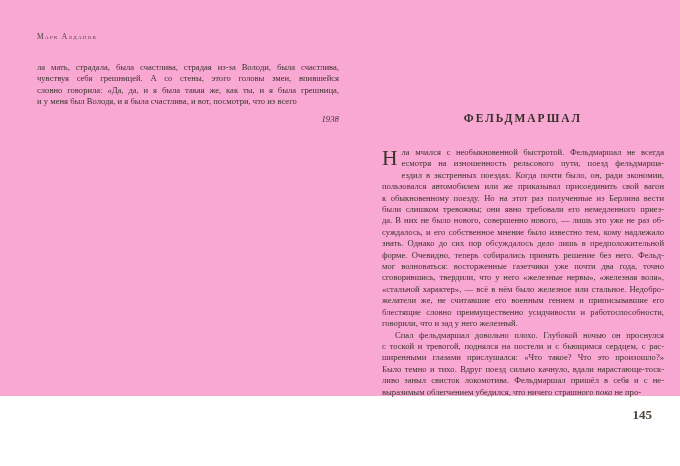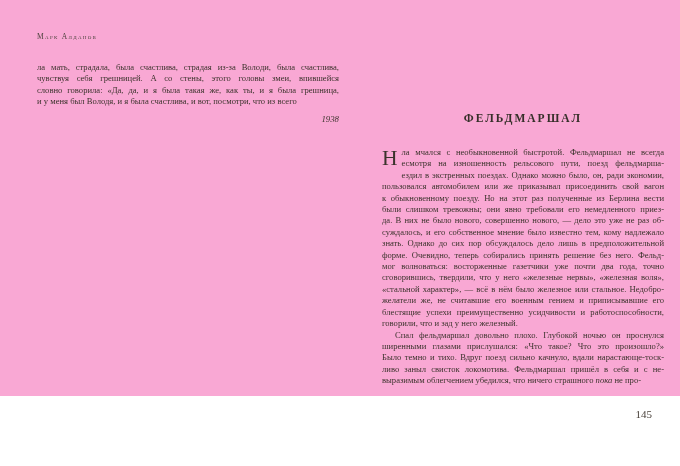--- a/index.html
+++ b/index.html
@@ -97,23 +97,24 @@
   }
   .final-line .ital {
     font-style: italic;
   }
   .page-number {
     position: absolute;
     left: 370px;
     top: 409px;
     width: 282px;
     text-align: right;
-    font-size: 11px;
+    font-size: 13px;
     line-height: 11px;
     color: #4a423b;
+    font-weight: bold;
   }
 </style>
 </head>
 <body>
 
 <div class="spread">
 
   <div class="left-page">
     <div class="running-header">Марк Алданов</div>
     <div class="left-body lines">
@@ -126,39 +127,40 @@
   </div>
 
   <div class="right-page">
     <h1 class="chapter-title">ФЕЛЬДМАРШАЛ</h1>
     <div class="right-body">
       <div class="paragraph para-1">
         <span class="drop-cap">Н</span>
         <div class="lines">
             <div class="line">ла мчался с необыкновенной быстротой. Фельдмаршал не всегда</div>
             <div class="line">есмотря на изношенность рельсового пути, поезд фельдмарша-</div>
-            <div class="line">ездил в экстренных поездах. Однако можно было, он, ради экономии,</div>
+            <div class="line">ездил в экстренных поездах. Когда почти было, он, ради экономии,</div>
             <div class="line">пользовался автомобилем или же приказывал присоединить свой вагон</div>
             <div class="line">к обыкновенному поезду. Но на этот раз полученные из Берлина вести</div>
             <div class="line">были слишком тревожны; они явно требовали его немедленного приез-</div>
-            <div class="line">да. В них не было нового, совершенно нового, — дело это уже не раз об-</div>
+            <div class="line">да. В них не было нового, совершенно нового, — лишь это уже не раз об-</div>
             <div class="line">суждалось, и его собственное мнение было известно тем, кому надлежало</div>
             <div class="line">знать. Однако до сих пор обсуждалось дело лишь в предположительной</div>
             <div class="line">форме. Очевидно, теперь собирались принять решение без него. Фельд-</div>
             <div class="line">мог волноваться: восторженные газетчики уже почти два года, точно</div>
             <div class="line">сговорившись, твердили, что у него «железные нервы», «железная воля»,</div>
             <div class="line">«стальной характер», — всё в нём было железное или стальное. Недобро-</div>
             <div class="line">желатели же, не считавшие его военным гением и приписывавшие его</div>
-            <div class="line">блестящие успехи преимущественно усидчивости и работоспособности,</div>
+            <div class="line">блестящие словно преимущественно усидчивости и работоспособности,</div>
             <div class="line">говорили, что и зад у него железный.</div>
           </div>
       </div>
       <div class="paragraph para-2">
         <div class="lines keep-justify">
             <div class="line">Спал фельдмаршал довольно плохо. Глубокой ночью он проснулся</div>
+            <div class="line">с тоской и тревогой, поднялся на постели и с бьющимся сердцем, с рас-</div>
             <div class="line">ширенными глазами прислушался: «Что такое? Что это произошло?»</div>
             <div class="line">Было темно и тихо. Вдруг поезд сильно качнуло, вдали нарастающе-тоск-</div>
             <div class="line">ливо заныл свисток локомотива. Фельдмаршал пришёл в себя и с не-</div>
           </div>
         <div class="final-line">
           <span>выразимым облегчением убедился, что ничего страшного </span><span class="ital">пока</span><span> не про-</span>
         </div>
       </div>
     </div>
   </div>

